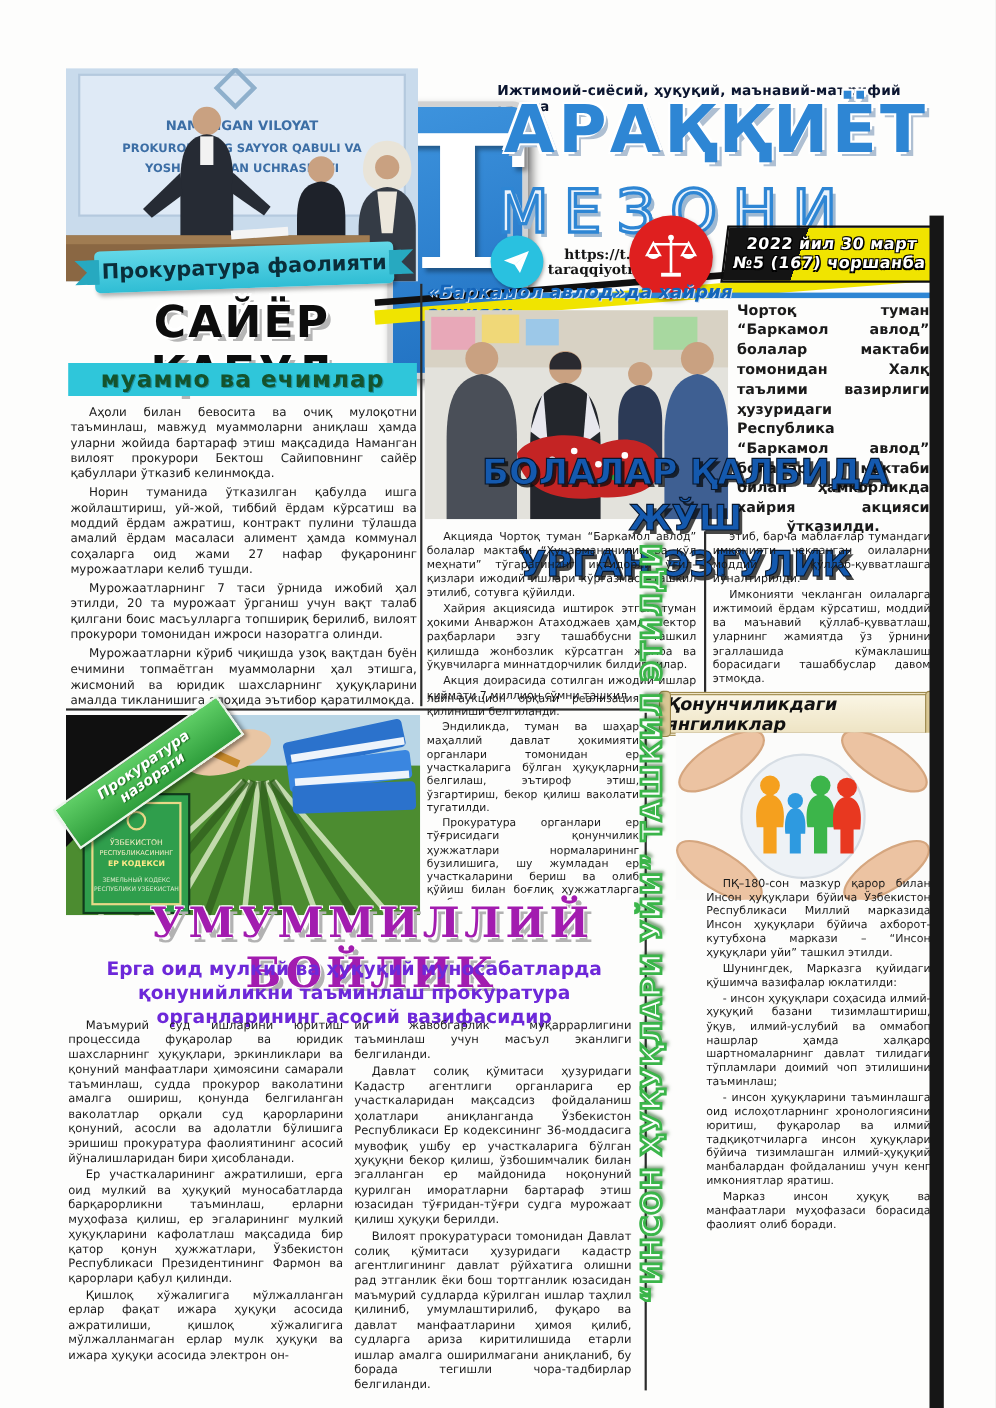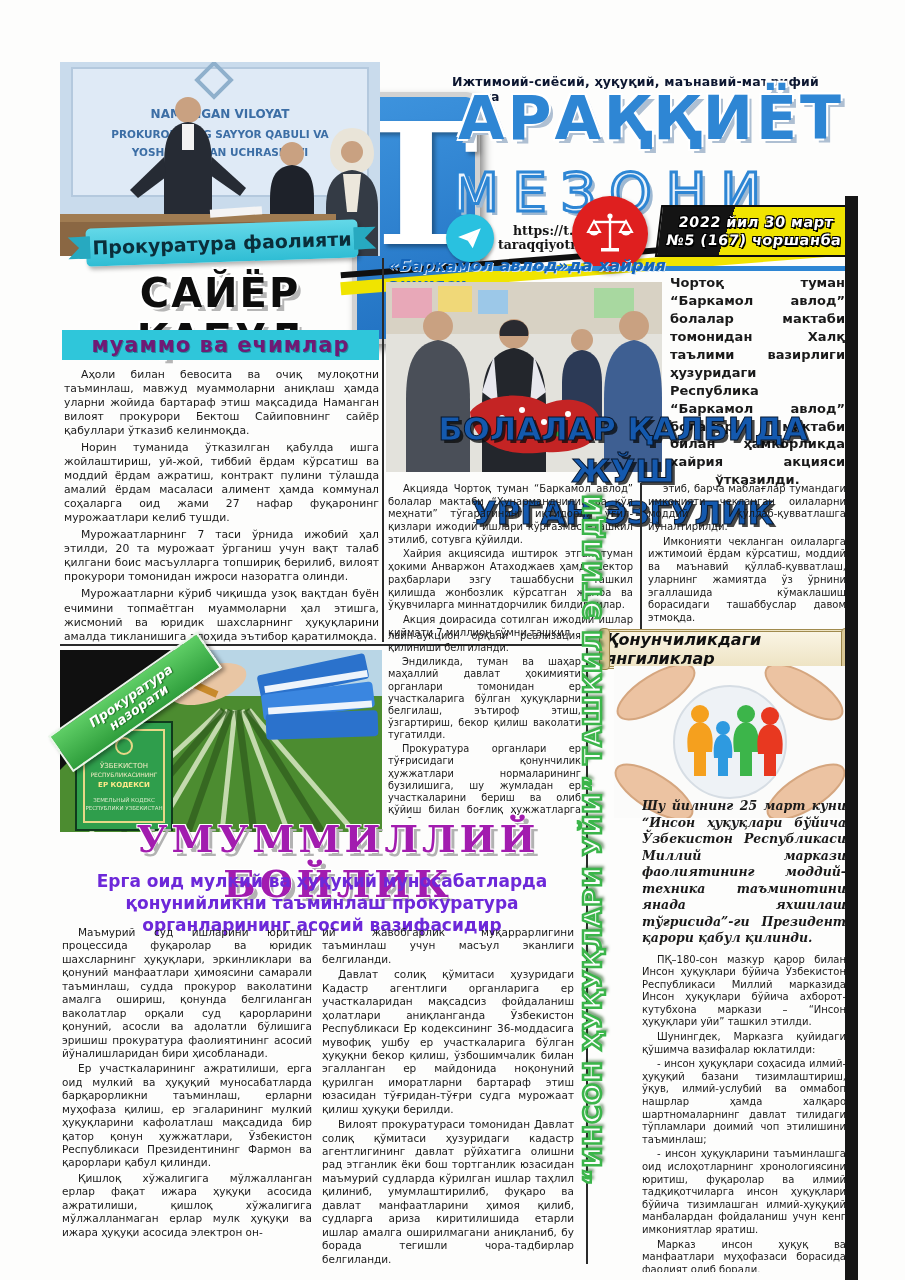--- a/index.html
+++ b/index.html
@@ -35,21 +35,21 @@
   
   .ribbon1{left:86px;top:224px;width:272px;height:38px;transform:rotate(-2deg);
            background:linear-gradient(180deg,#63d8e8,#2fbdd4);border-radius:5px;box-shadow:2px 3px 4px rgba(0,0,0,.3);
            display:flex;align-items:center;justify-content:center;font-weight:bold;font-size:19px;color:#0a2e3a;}
   .ribbon1:before,.ribbon1:after{content:"";position:absolute;top:8px;border:11px solid #27a9c0;z-index:-1;}
   .ribbon1:before{left:-18px;border-left-color:transparent;}
   .ribbon1:after{right:-18px;border-right-color:transparent;}
   .headline1{left:60px;top:270px;width:320px;text-align:center;font-weight:900;font-size:40px;letter-spacing:2px;color:#0d0d0d;
              text-shadow:-2px -2px 0 #fff,2px -2px 0 #fff,-2px 2px 0 #fff,4px 4px 0 #b5b5b5;}
   .subhead1{left:62px;top:330px;width:317px;height:30px;background:#2fc6da;display:flex;align-items:center;justify-content:center;
-            font-weight:bold;font-size:21px;color:#701a75;letter-spacing:1px;text-shadow:1px 1px 0 rgba(0,60,70,.4);}
+            font-weight:bold;font-size:21px;color:#14532d;letter-spacing:1px;text-shadow:1px 1px 0 rgba(0,60,70,.4);}
   .a1-body{left:64px;top:368px;width:315px;font-size:10.8px;line-height:1.3;text-align:justify;}
   .a1-body p{margin:0 0 3px 0;text-indent:17px;}
   .byline{font-weight:bold;text-align:right;line-height:1.25;}
   .a1-byline{margin-top:9px;font-size:12.5px;}
   .vrule{background:#2b2b2b;width:1.5px;}
   
   .kicker{left:388px;top:256px;width:280px;font-style:italic;font-weight:900;font-size:16.5px;color:#1465ba;text-shadow:1px 1px 0 #cfe0f2;}
   .lead2{left:670px;top:274px;width:175px;font-weight:bold;font-size:13px;line-height:1.38;text-align:justify;-moz-text-align-last:center;text-align-last:center;}
   .headline2{left:398px;top:408px;width:450px;text-align:center;font-weight:900;font-size:32px;line-height:1.32;color:#1459ae;
              -webkit-text-stroke:1px #07172e;text-shadow:3px 3px 0 rgba(10,10,10,.75);}
@@ -353,21 +353,20 @@
         <path d="M132 56 C120 58 118 70 120 86 L126 86 L126 110 L138 110 L138 86 L144 86 C146 70 144 58 132 56 Z" fill="#3cb54a"></path>
         <circle cx="156" cy="50" r="9" fill="#e83820"></circle>
         <path d="M156 58 C144 60 142 72 144 88 L150 88 L150 110 L162 110 L162 88 L168 88 C170 72 168 60 156 58 Z" fill="#e83820"></path>
       </g>
     </svg>
   </div>
 
   <div class="abs vbanner">“ИНСОН ҲУҚУҚЛАРИ УЙИ” ТАШКИЛ ЭТИЛДИ</div>
 
   <div class="abs a4-body">
-    <div class="lead4">Шу йилнинг 25 март куни “Инсон ҳуқуқлари бўйича Ўзбекистон Республикаси Миллий маркази фаолиятининг моддий-техника таъминотини янада яхшилаш тўғрисида”-ги Президент қарори қабул қилинди.</div>
     <p class="bp">ПҚ–180-сон мазкур қарор билан Инсон ҳуқуқлари бўйича Ўзбекистон Республикаси Миллий марказида Инсон ҳуқуқлари бўйича ахборот-кутубхона маркази – “Инсон ҳуқуқлари уйи” ташкил этилди.</p>
     <p class="bp">Шунингдек, Марказга қуйидаги қўшимча вазифалар юклатилди:</p>
     <p class="bp">- инсон ҳуқуқлари соҳасида илмий-ҳуқуқий базани тизимлаштириш, ўқув, илмий-услубий ва оммабоп нашрлар ҳамда халқаро шартномаларнинг давлат тилидаги тўпламлари доимий чоп этилишини таъминлаш;</p>
     <p class="bp">- инсон ҳуқуқларини таъминлашга оид ислоҳотларнинг хронологиясини юритиш, фуқаролар ва илмий тадқиқотчиларга инсон ҳуқуқлари бўйича тизимлашган илмий-ҳуқуқий манбалардан фойдаланиш учун кенг имкониятлар яратиш.</p>
     <p class="bp">Марказ инсон ҳуқуқ ва манфаатлари муҳофазаси борасида фаолият олиб боради.</p>
 
   </div>
 
   <div class="abs right-strip"></div>
 </div>

